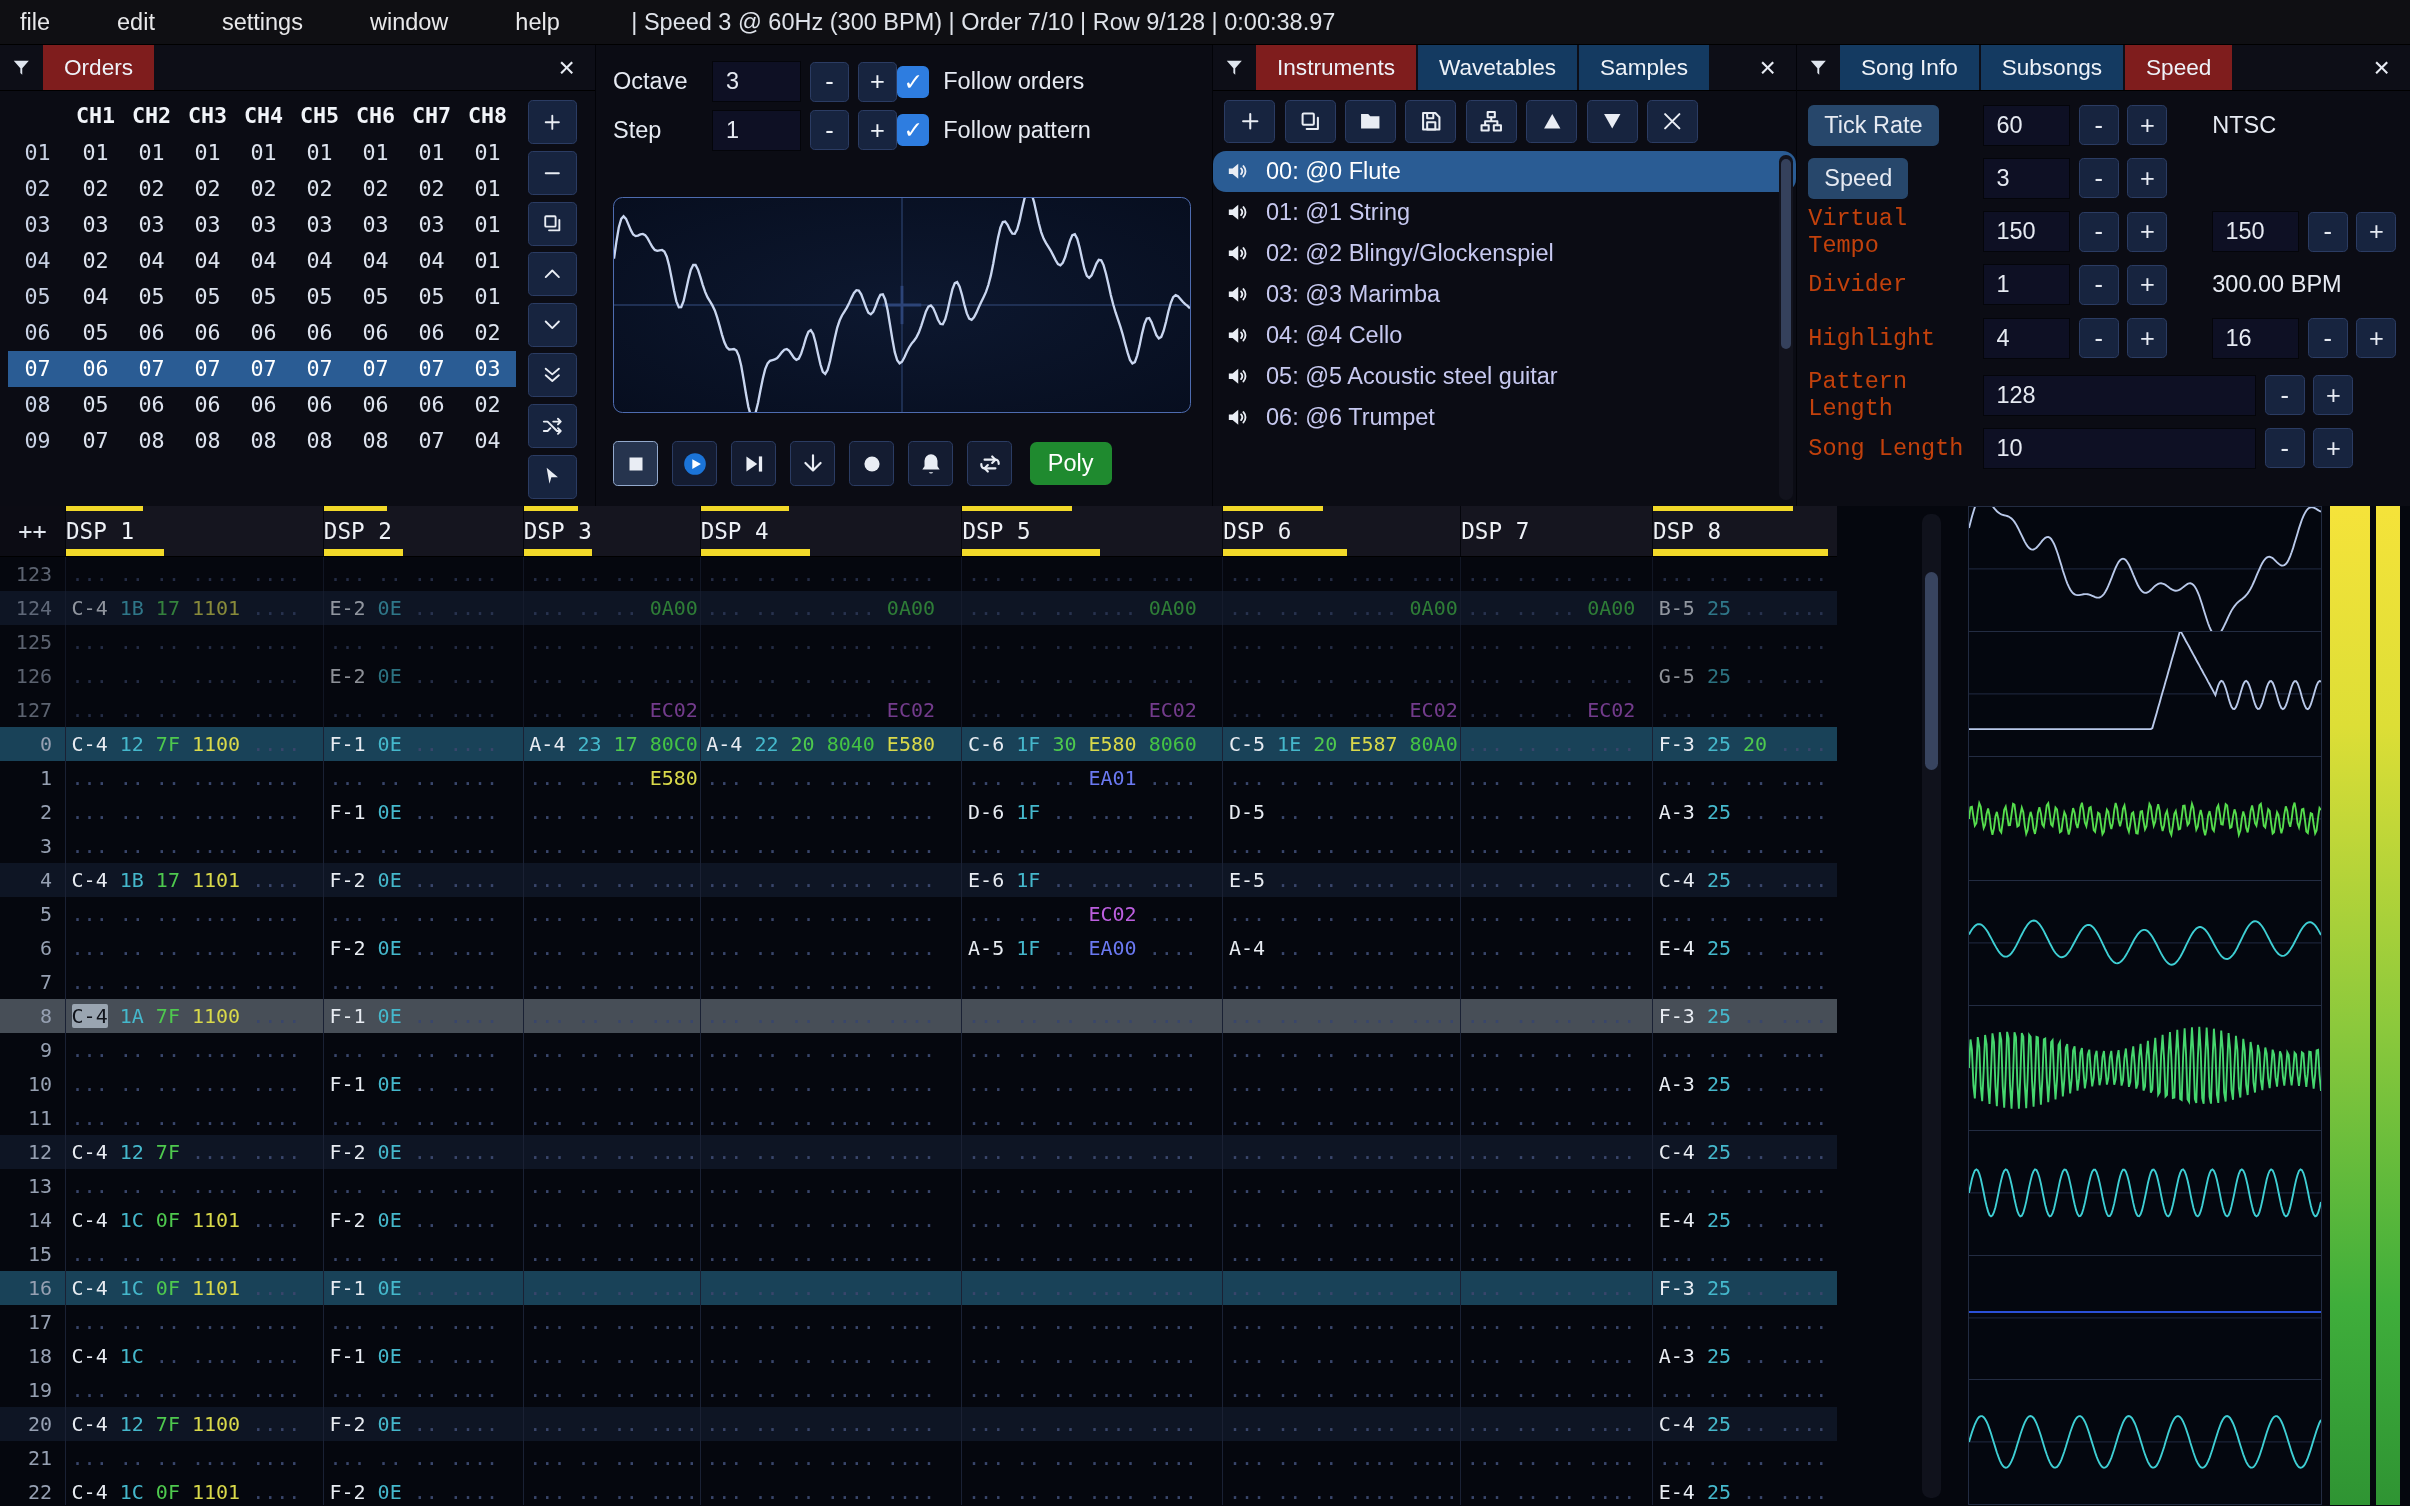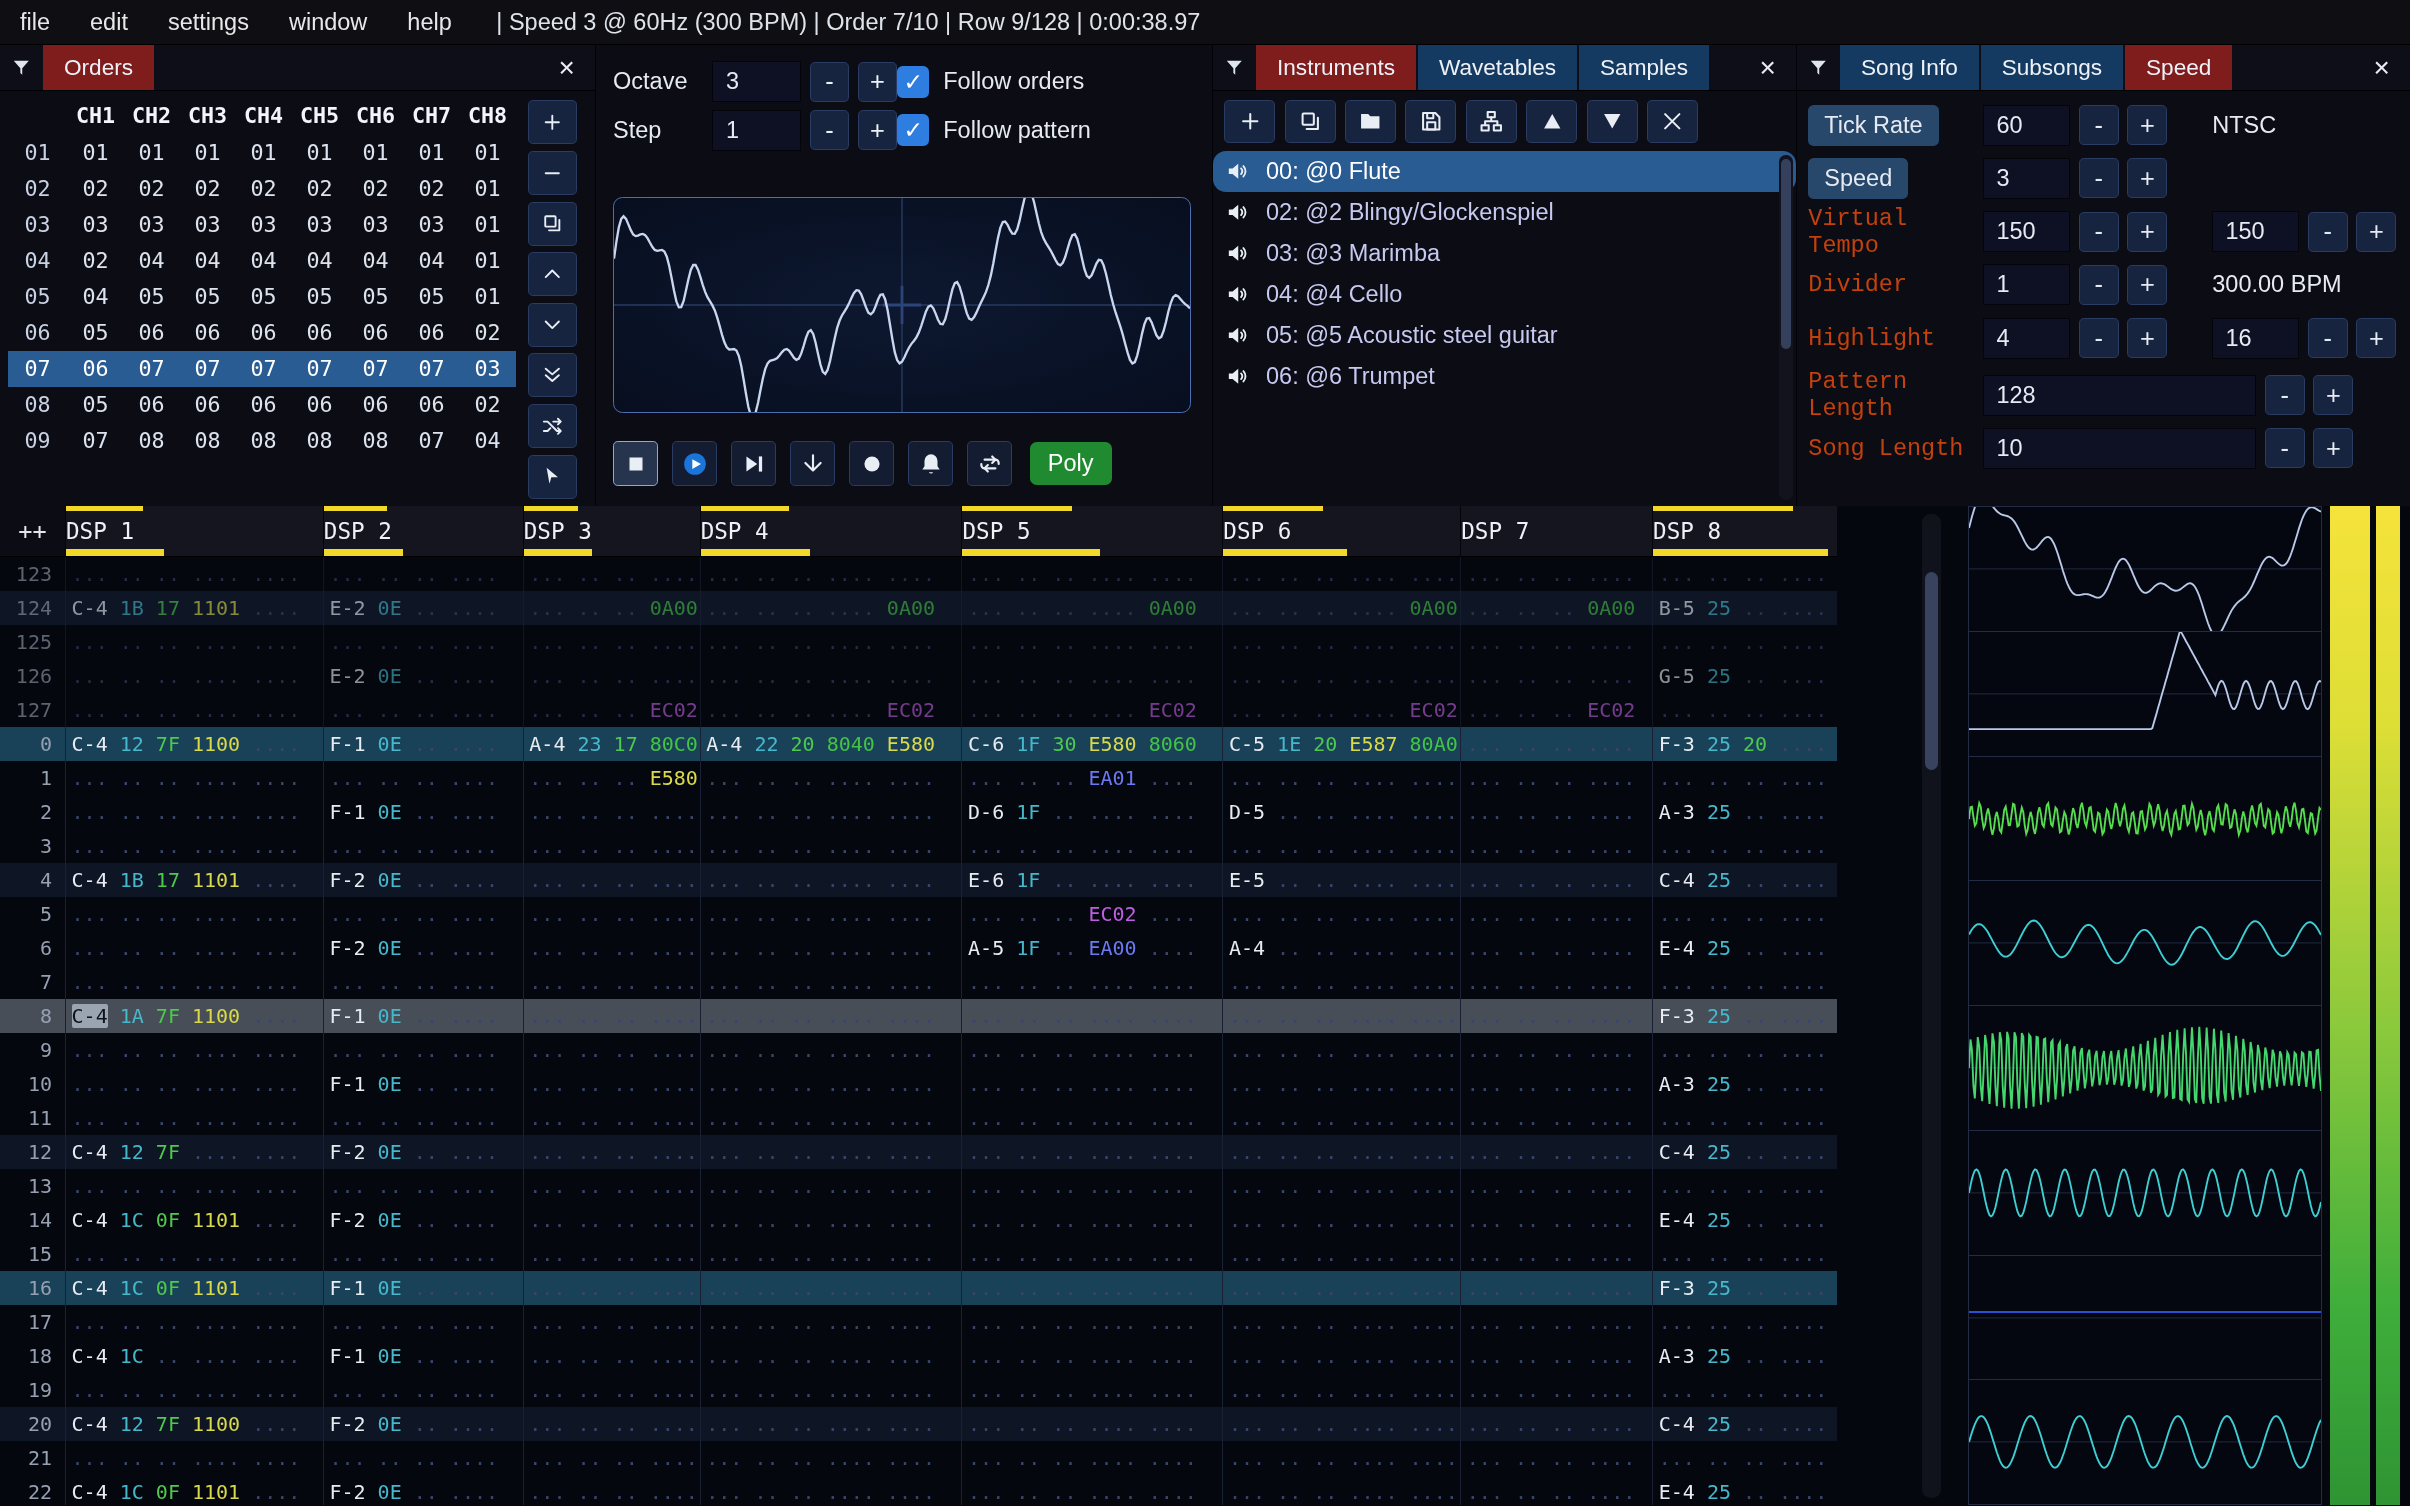--- a/index.html
+++ b/index.html
@@ -1,21 +1,21 @@
 <!DOCTYPE html>
 <html style="font-size:15px"><head>
 <meta charset="utf-8">
 <style>
   *{margin:0;padding:0;box-sizing:border-box;}
   html,body{width:2411px;height:1507px;overflow:hidden;background:#05070e;
     font-family:"Liberation Sans",sans-serif;color:#e6eaf2;}
 
   
   #menubar{height:45px;background:#0f0f13;border-bottom:0.9px solid #000;
-    display:flex;align-items:center;font-size:23.5px;color:#e8e8ea;}
+    display:flex;align-items:center;font-size:23.5px;color:#e8e8ea;gap:27px;}
   .menu-item{padding:0 20px;height:100%;display:flex;align-items:center;}
   #menu-status{margin-left:24.5px;color:#dfe3ea;}
 
   
   #top{display:flex;height:461px;}
   .panel{background:#0b0c14;border-right:1.9px solid #020308;display:flex;
     flex-direction:column;overflow:hidden;position:relative;}
   #orders-panel{width:596px;}
   #middle-panel{width:617px;}
   #instruments-panel{width:584px;}
@@ -460,20 +460,29 @@
             </span>
             <span>00: @0 Flute</span>
           </div>
           <div class="inst-row">
             <span class="inst-ic">
               <svg width="22.6" height="22.6" viewBox="0 0 24 24" fill="none" stroke="#e9edf4" stroke-width="2" stroke-linecap="round" stroke-linejoin="round">
                 <path d="M3 9v6h4l6 5V4L7 9z" fill="#e9edf4" stroke="none"></path>
                 <path d="M16 9a4.5 4.5 0 010 6M18.5 6.5a8 8 0 010 11"></path>
               </svg>
             </span>
+            <span>01: @1 String</span>
+          </div>
+          <div class="inst-row">
+            <span class="inst-ic">
+              <svg width="22.6" height="22.6" viewBox="0 0 24 24" fill="none" stroke="#e9edf4" stroke-width="2" stroke-linecap="round" stroke-linejoin="round">
+                <path d="M3 9v6h4l6 5V4L7 9z" fill="#e9edf4" stroke="none"></path>
+                <path d="M16 9a4.5 4.5 0 010 6M18.5 6.5a8 8 0 010 11"></path>
+              </svg>
+            </span>
             <span>02: @2 Blingy/Glockenspiel</span>
           </div>
           <div class="inst-row">
             <span class="inst-ic">
               <svg width="22.6" height="22.6" viewBox="0 0 24 24" fill="none" stroke="#e9edf4" stroke-width="2" stroke-linecap="round" stroke-linejoin="round">
                 <path d="M3 9v6h4l6 5V4L7 9z" fill="#e9edf4" stroke="none"></path>
                 <path d="M16 9a4.5 4.5 0 010 6M18.5 6.5a8 8 0 010 11"></path>
               </svg>
             </span>
             <span>03: @3 Marimba</span>

